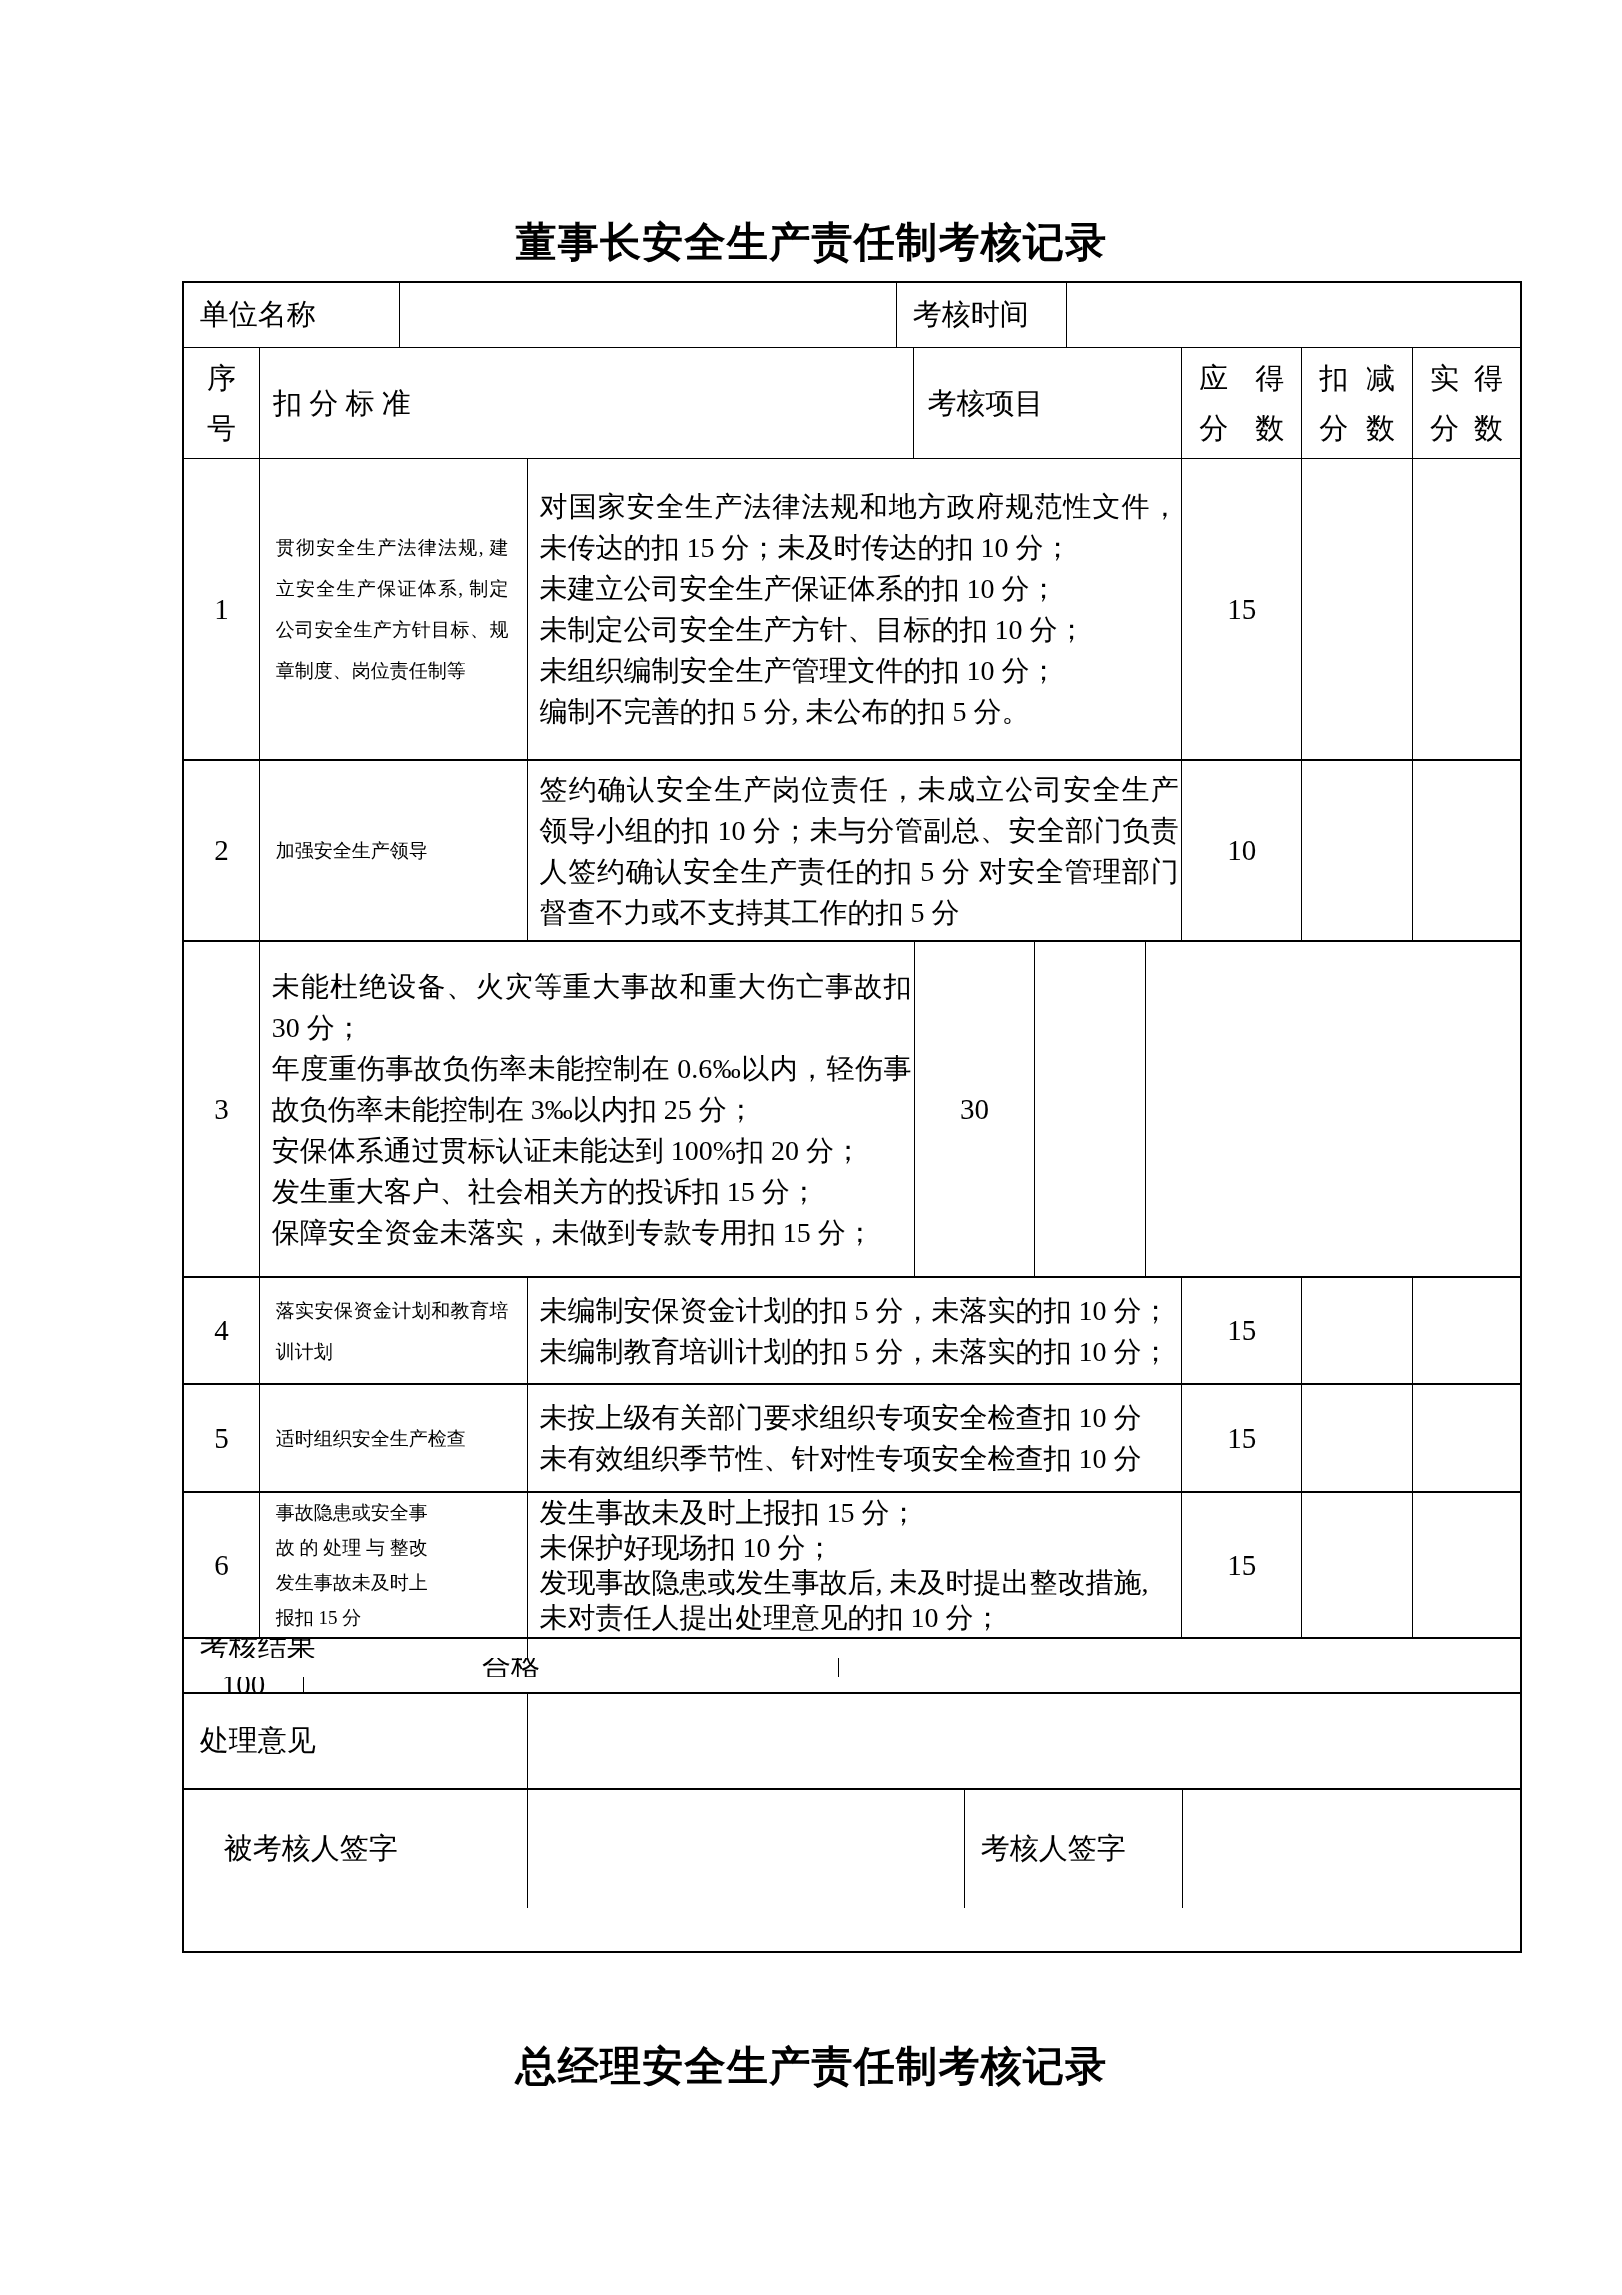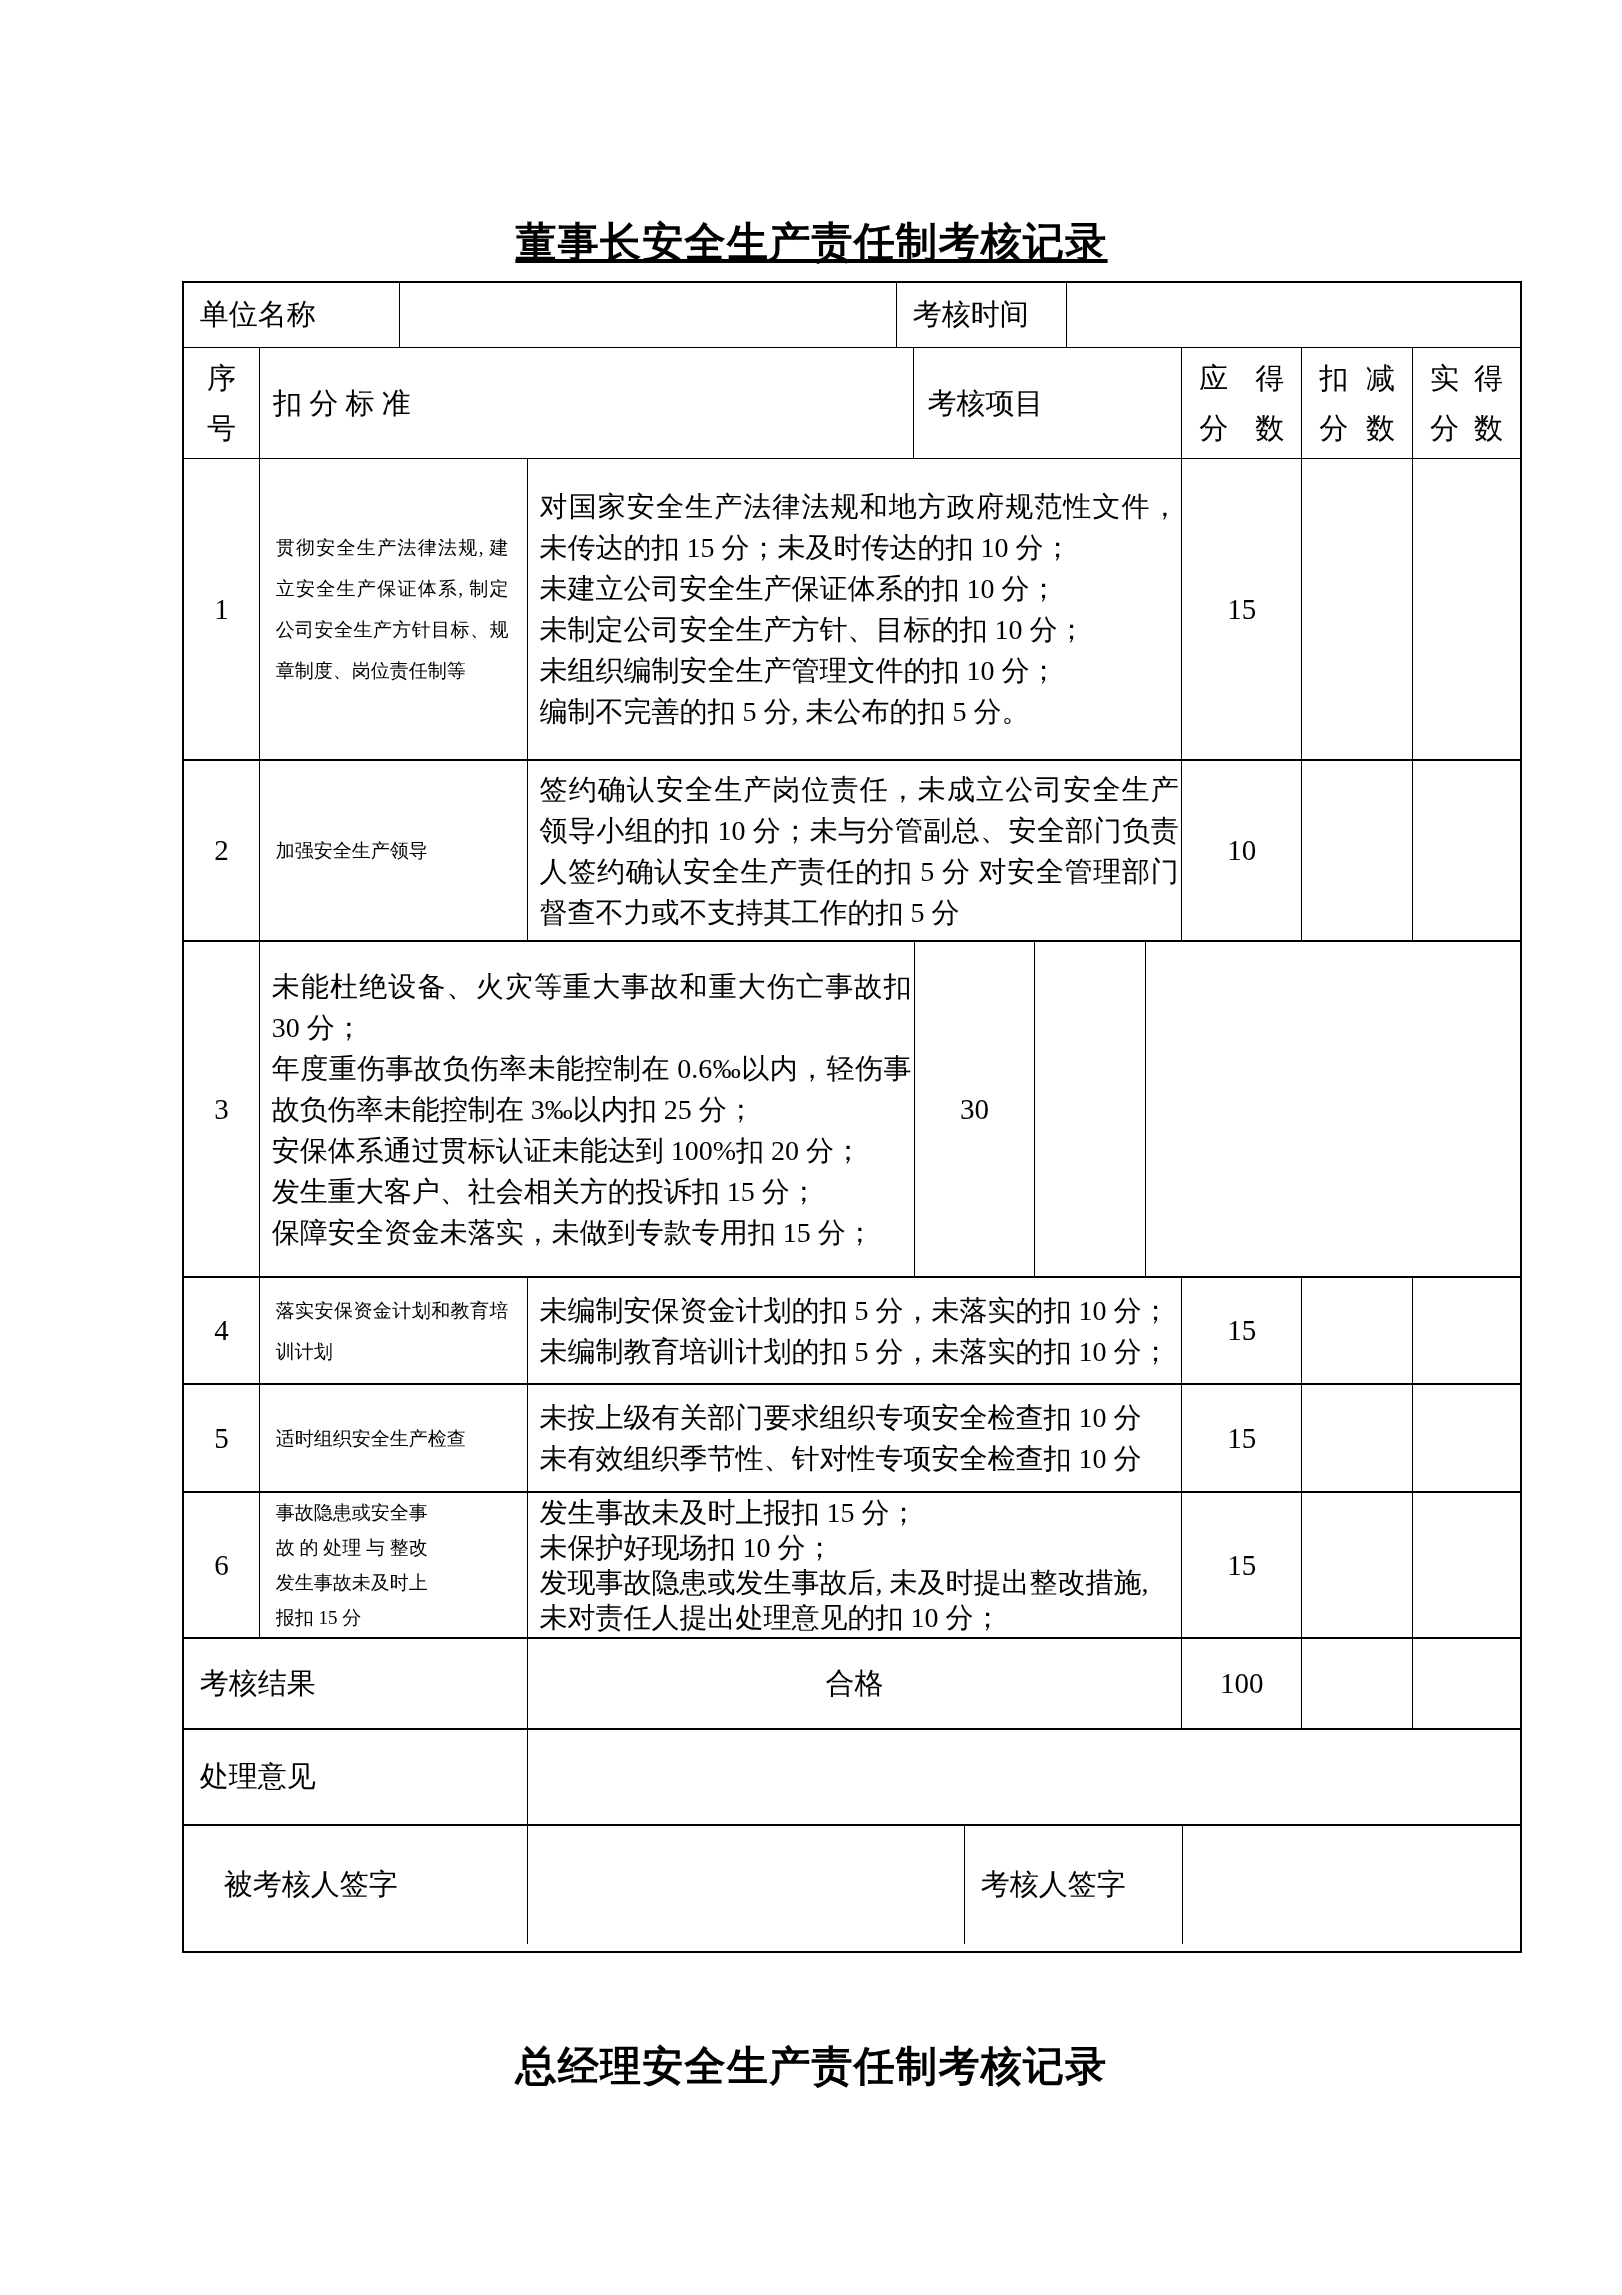--- a/index.html
+++ b/index.html
@@ -12,21 +12,21 @@
   }
   .doc-title{
     position:absolute;left:0;width:1623px;
     text-align:center;
     font-family:"Liberation Sans", sans-serif;
     font-weight:bold;
     font-size:41px;line-height:44px;
     letter-spacing:1.3px;
     white-space:nowrap;
   }
-  .title-top{top:220px;text-decoration:underline;}
+  .title-top{top:220px;}
   .title-bottom{top:2044px;}
 
   .tbl{
     position:absolute;left:146px;top:281px;
     width:1340px;height:1672px;
     box-sizing:border-box;
     border:2px solid #000;
     margin-left:36px;
   }
   .row{
@@ -38,21 +38,21 @@
   .row.thin{border-bottom-width:1.3px;}
   .row.lastrow{border-bottom:none;}
   .h-unit{height:65px;}
   .h-hdr{height:111px;}
   .h-r1{height:302px;}
   .h-r2{height:181px;}
   .h-r3{height:336px;}
   .h-r4{height:107px;}
   .h-r5{height:108px;}
   .h-r6{height:146px;}
-  .h-res{height:91px;}
+  .h-res{height:55px;flex-direction:column;}
   .h-op{height:96px;}
   .h-sign{height:118px;}
 
   .cell{
     box-sizing:border-box;
     border-right:1.3px solid #000;
     display:flex;align-items:center;
     overflow:hidden;
     font-size:29px;
   }

